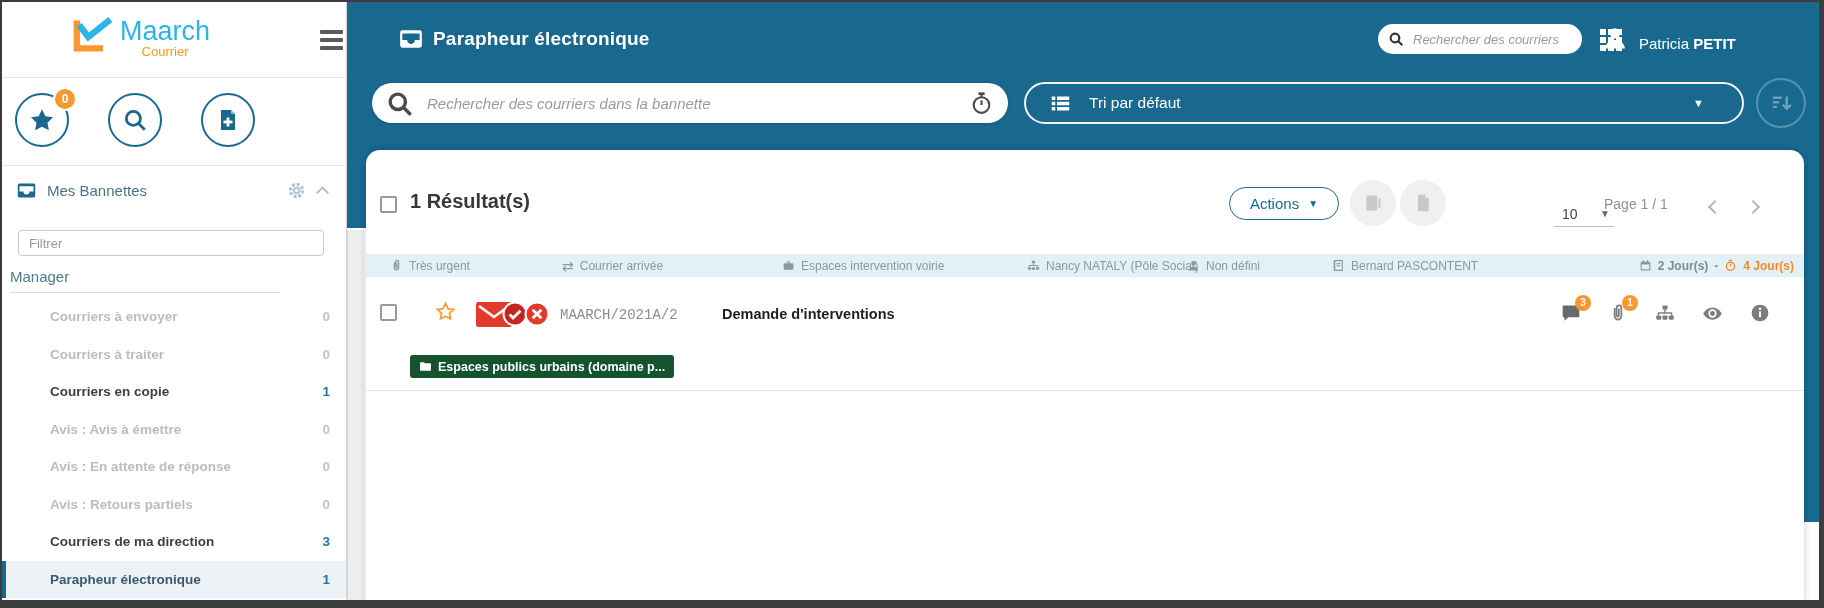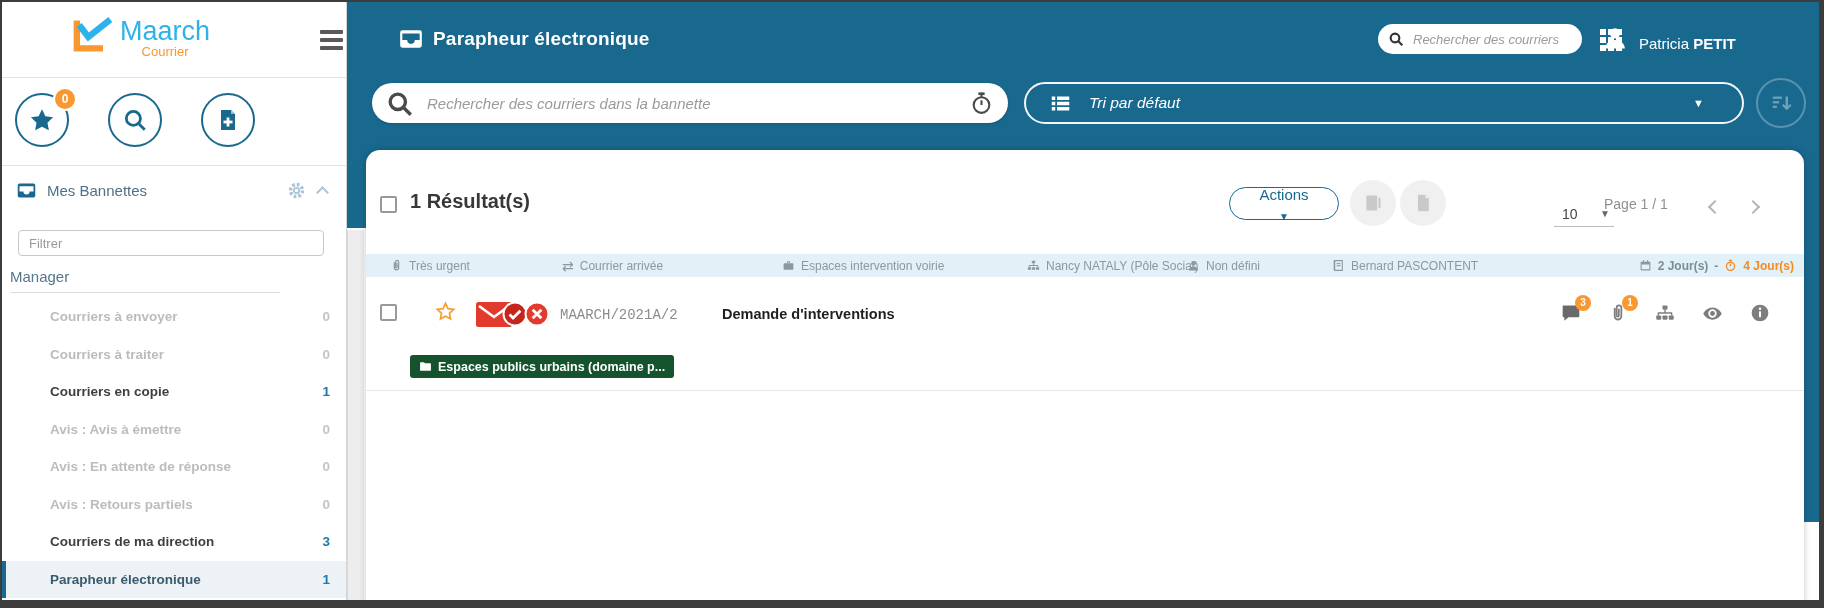--- a/index.html
+++ b/index.html
@@ -59,36 +59,36 @@
   .user-wrap{position:absolute;left:1599px;top:22px;display:flex;align-items:flex-end;gap:10px;color:#fff;z-index:3;cursor:pointer;}
   .user-name{font-size:15px;}
 
   
   .main-search{position:absolute;left:370px;top:81px;width:636px;height:40px;background:#fff;border-radius:20px;
                display:flex;align-items:center;padding:0 14px;gap:12px;z-index:3;box-shadow:0 1px 3px rgba(0,0,0,.18);}
   .main-search input{border:none;outline:none;flex:1;font-size:15px;font-style:italic;color:#555;background:transparent;}
   .main-search input::placeholder{color:#9a9a9a;}
   .stopwatch-btn{color:#4a4a4a;cursor:pointer;}
   .sort-pill{position:absolute;left:1022px;top:80px;width:720px;height:42px;border:2px solid #f5f5f5;border-radius:21px;
-             display:flex;align-items:center;gap:18px;padding:0 24px;color:#fff;cursor:pointer;z-index:3;font-style:italic;}
+             display:flex;align-items:center;gap:18px;padding:0 24px;color:#fff;cursor:pointer;z-index:3;}
   .sort-label{font-size:15.5px;}
   .caret{font-size:10px;line-height:10px;}
   .sort-pill .caret{margin-left:auto;margin-right:14px;font-size:11px;}
   .sort-circle{position:absolute;left:1754px;top:76px;width:50px;height:50px;border-radius:50%;
                border:2px solid rgba(255,255,255,.28);display:flex;align-items:center;justify-content:center;
                color:rgba(255,255,255,.38);cursor:pointer;z-index:3;}
 
   
   .card{position:absolute;left:364px;top:148px;width:1438px;height:455px;background:#fff;
         border-radius:14px 14px 0 0;box-shadow:0 0 7px rgba(0,0,0,.22);z-index:4;}
   .checkbox{width:17px;height:17px;border:2px solid #999;border-radius:2px;background:#fff;cursor:pointer;}
   .head-check{position:absolute;left:14px;top:46px;}
   .result-count{position:absolute;left:44px;top:40px;font-size:20px;font-weight:bold;color:#383838;}
   .actions-btn{position:absolute;left:863px;top:37px;width:110px;height:33px;border:1.5px solid #19698f;border-radius:17px;
-               background:#fff;color:#19698f;font-size:15px;display:flex;align-items:center;justify-content:center;gap:9px;cursor:pointer;flex-direction:column;}
+               background:#fff;color:#19698f;font-size:15px;display:flex;align-items:center;justify-content:center;gap:9px;cursor:pointer;}
   .tool-circle{position:absolute;top:30px;width:46px;height:46px;border-radius:50%;background:#f0f0f0;
                display:flex;align-items:center;justify-content:center;color:#c9c9c9;cursor:pointer;}
   .page-size{position:absolute;left:1188px;top:56px;width:60px;display:flex;align-items:center;justify-content:space-between;
              border-bottom:1px solid #bbb;padding:0 4px 4px 8px;font-size:14px;color:#444;cursor:pointer;}
   .page-size .caret{color:#666;}
   .page-label{position:absolute;left:1238px;top:46px;font-size:14px;color:#909090;}
   .pg-chev{position:absolute;top:52px;width:10px;height:10px;border-left:2.5px solid #b5b5b5;border-bottom:2.5px solid #b5b5b5;cursor:pointer;}
   .pg-prev{left:1344px;transform:rotate(45deg);}
   .pg-next{left:1382px;transform:rotate(225deg);}
 

